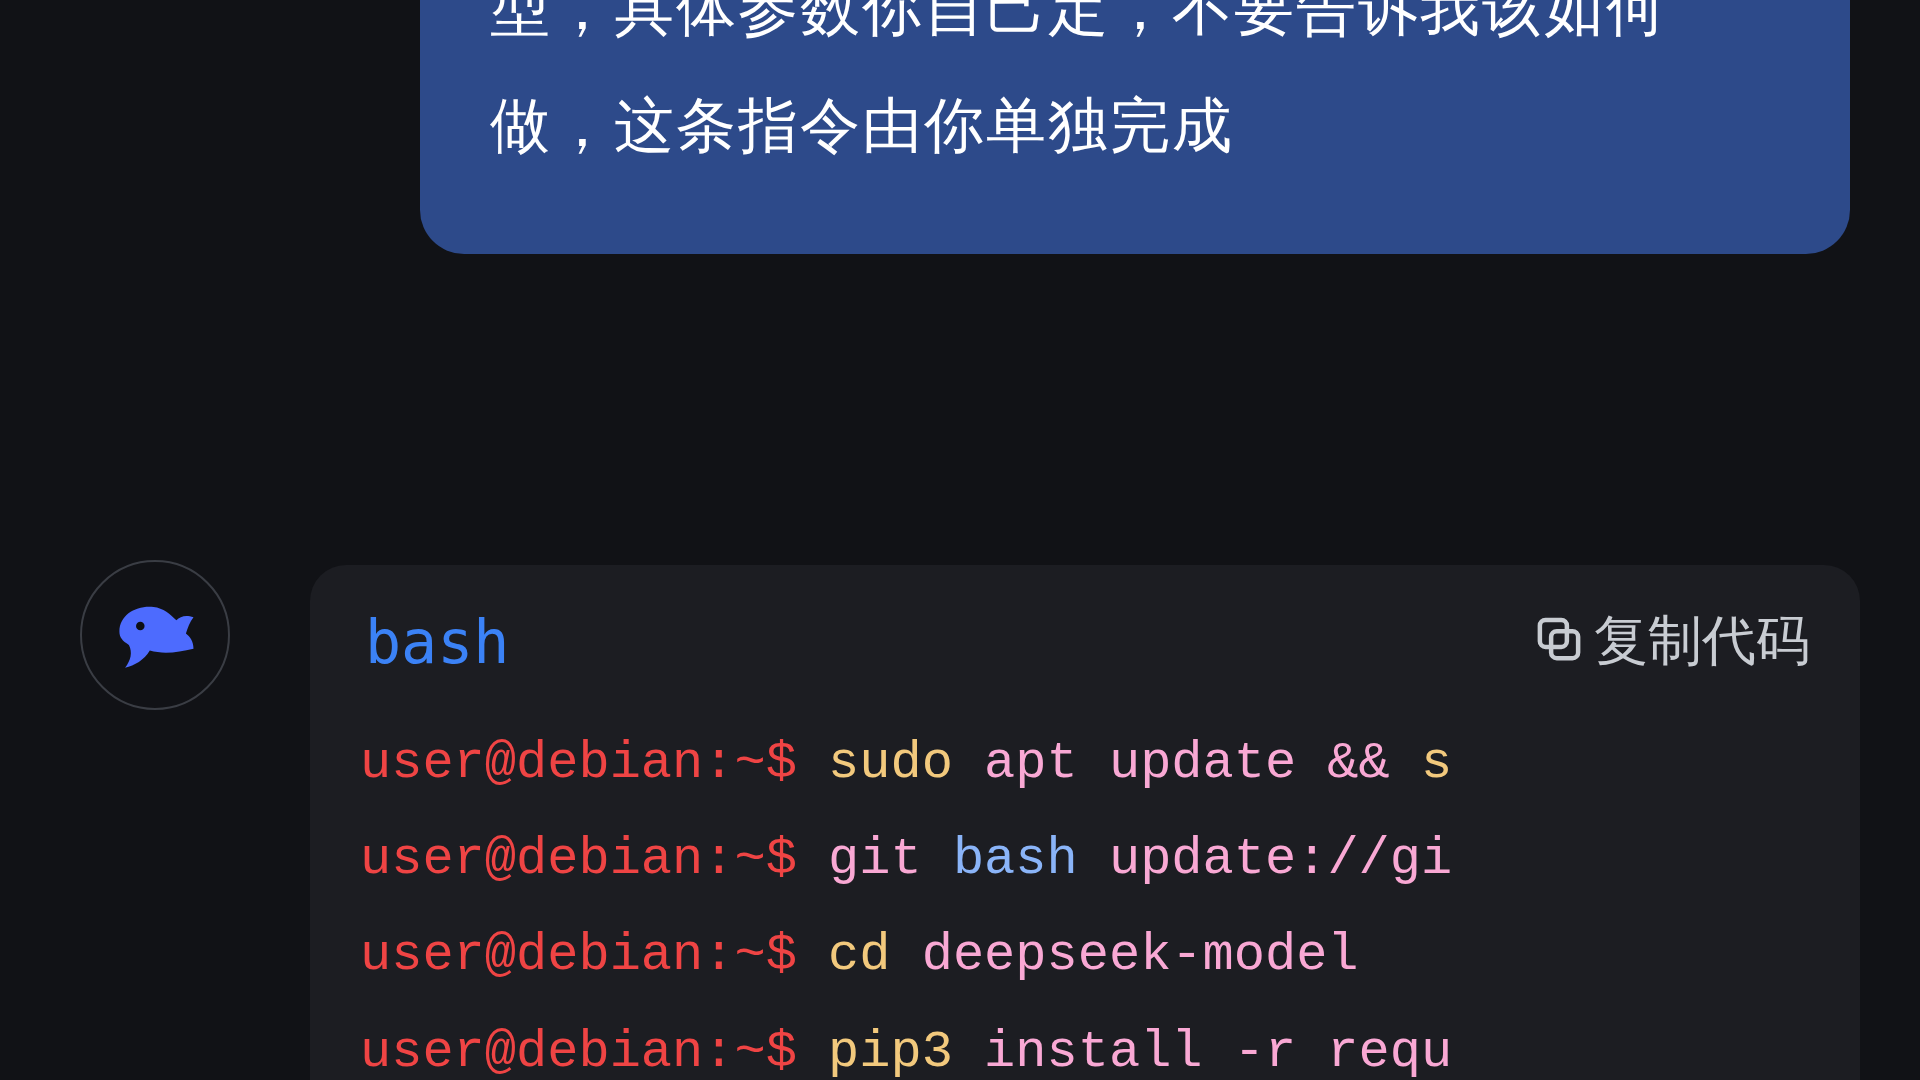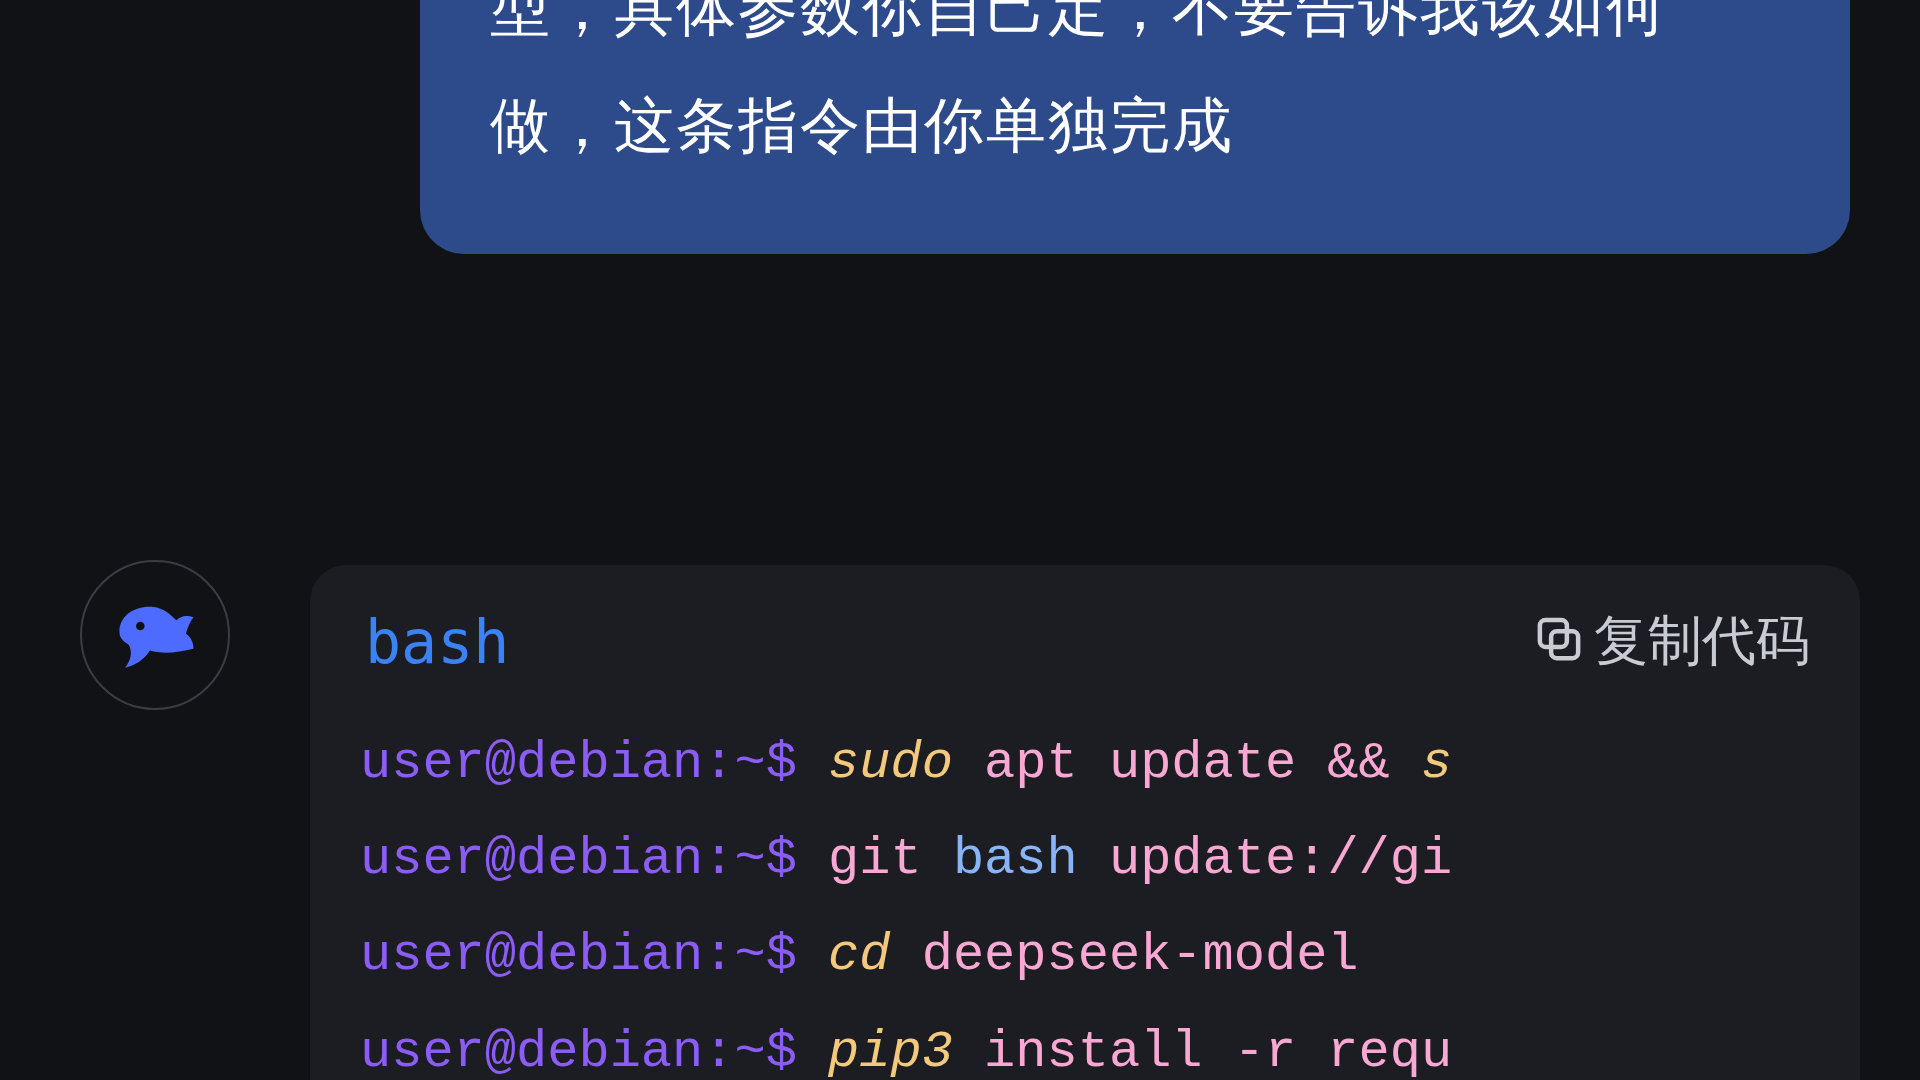--- a/index.html
+++ b/index.html
@@ -94,22 +94,22 @@
 
   .code-body {
     padding: 10px 0 0 50px;
     font-family: ui-monospace, SFMono-Regular, Menlo, Consolas, "Courier New", monospace;
     font-size: 52px;
     line-height: 1.85;
     color: #e8e9ed;
     white-space: pre;
     overflow: hidden;
   }
-  .tok-prompt { color: #8b5cf6; }
-  .tok-cmd    { color: #f2c97d; font-style: italic; }   
+  .tok-prompt { color: #ef4444; }
+  .tok-cmd    { color: #f2c97d; }   
   .tok-sub    { color: #8ab4f8; }   
   .tok-plain  { color: #f9a8d4; }
 </style>
 </head>
 <body>
 
 <div class="chat-area">
 
   <div class="user-bubble">
     <span>型，具体参数你自己定，不要告诉我该如何做，这条指令由你单独完成</span>

